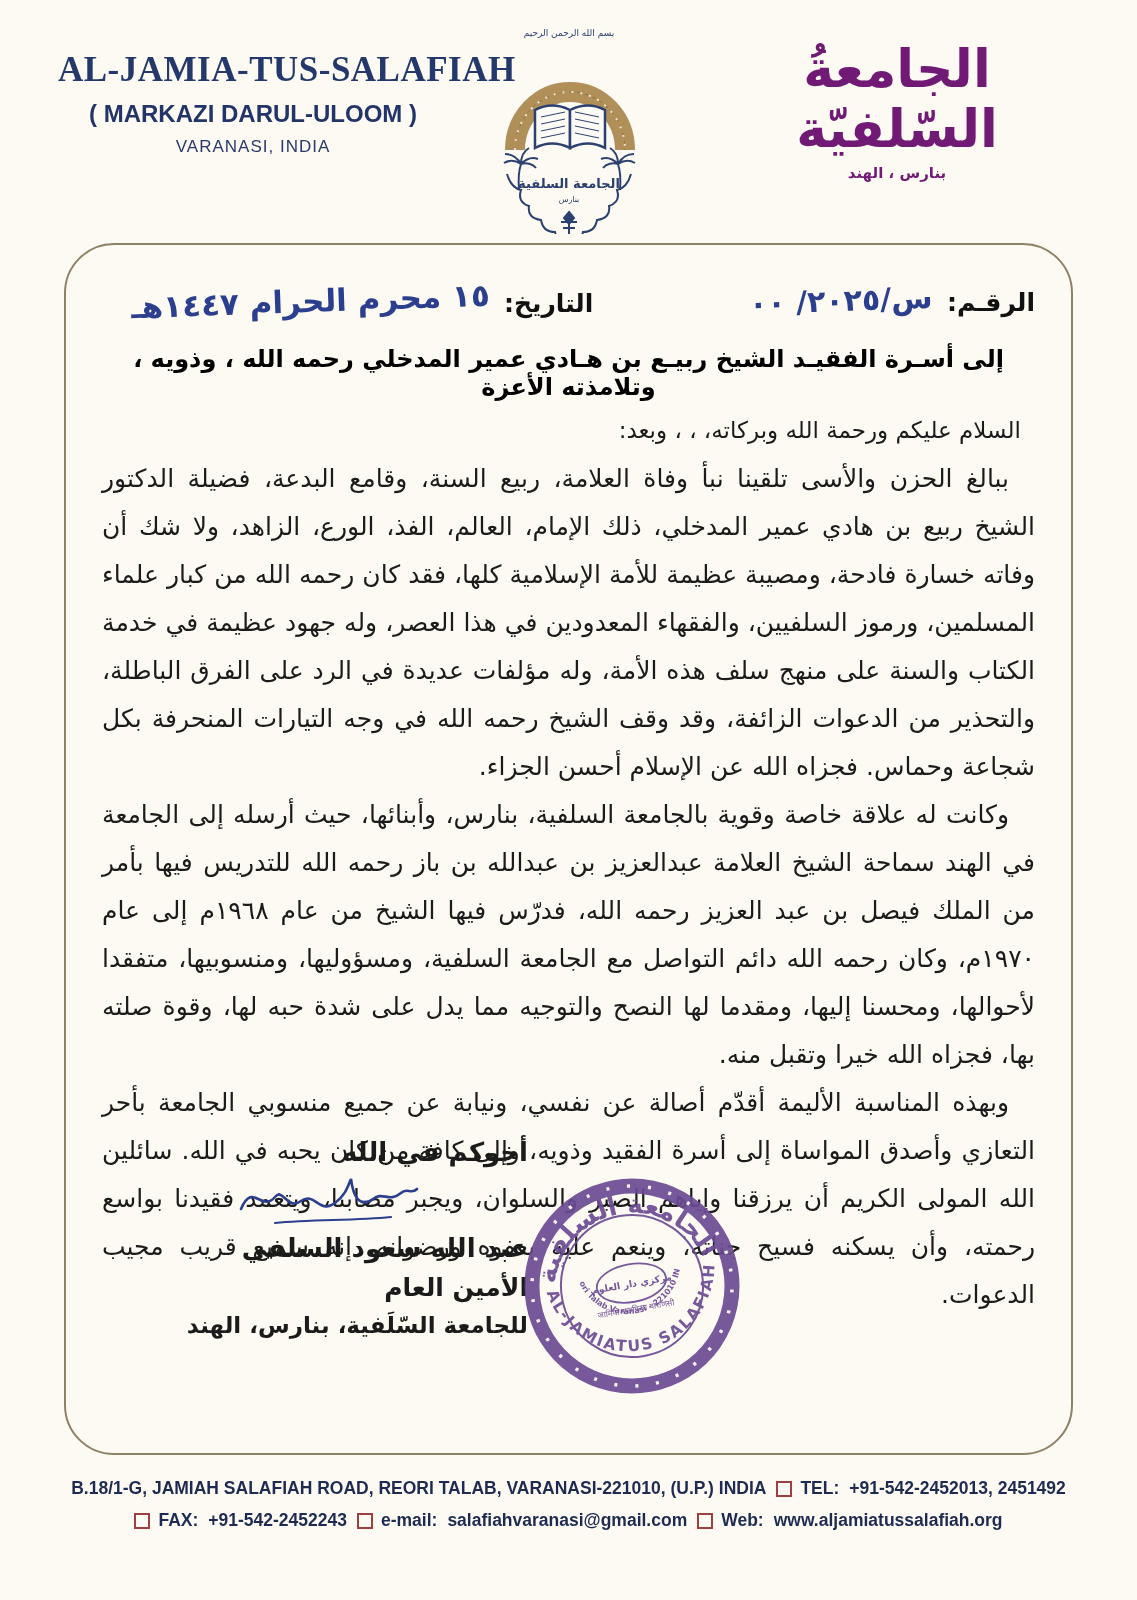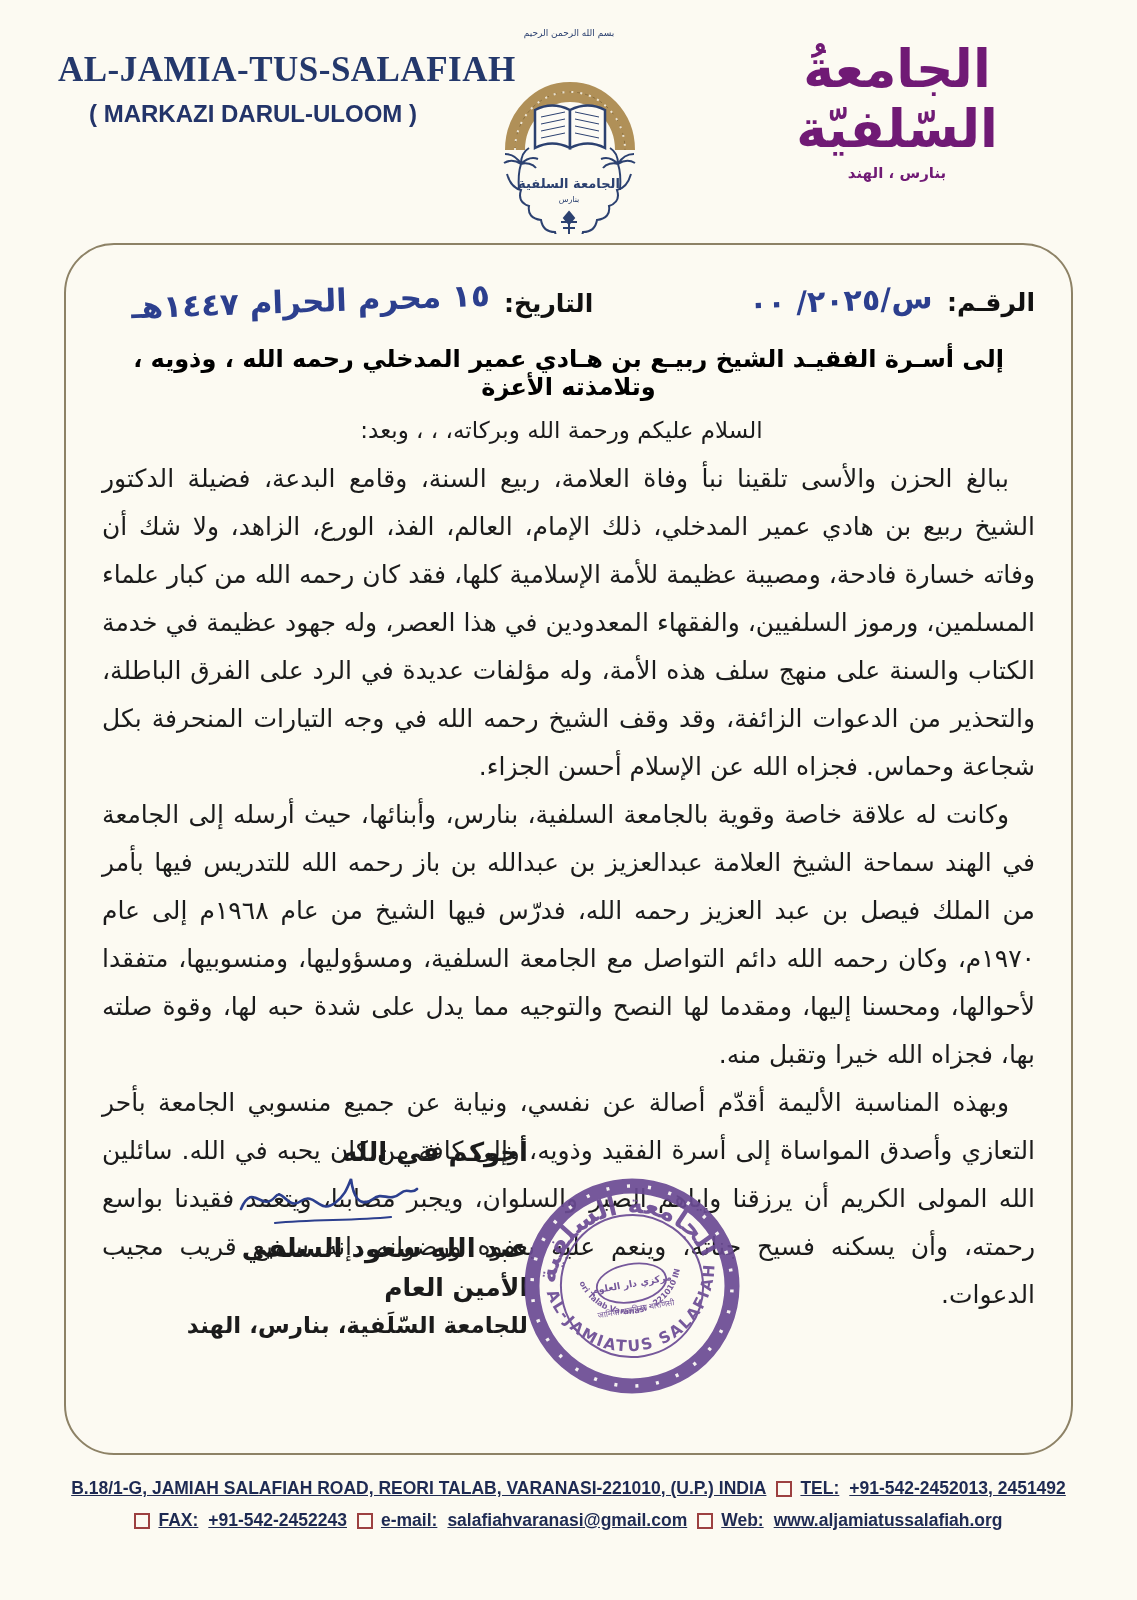--- a/index.html
+++ b/index.html
@@ -29,49 +29,50 @@
     padding:0 36px;
     direction:rtl;
   }
   .meta{display:flex;flex-direction:row;gap:36px;margin-top:38px;align-items:flex-start;font-size:25px;font-weight:bold;}
   .meta .group{display:flex;gap:14px;align-items:baseline;}
   .meta .label{color:#111;}
   .hand{color:#2c3f8e;font-size:30px;font-weight:bold;transform:rotate(-2deg);white-space:nowrap;}
   .hand.date{font-size:31px;letter-spacing:2px;}
   .meta .group.number{margin-left:120px;}
   .heading{margin-top:26px;text-align:center;font-weight:bold;font-size:24px;color:#000;}
-  .salutation{margin-top:16px;text-align:center;padding-right:14px;font-size:23px;}
+  .salutation{margin-top:16px;text-align:right;padding-right:14px;font-size:23px;}
   .body-par{margin:0;text-align:justify;text-align-last:right;font-size:25px;line-height:48px;text-indent:26px;}
   .body-par + .body-par{margin-top:0;}
   .letter-body{margin-top:12px;}
   
   .signature{position:absolute;left:62px;top:892px;width:400px;text-align:right;direction:rtl;}
   .signature .closing{font-size:26px;font-weight:bold;}
   .signature .scrawl{margin:2px auto 0;display:block;}
   .signature .name{font-size:26px;font-weight:bold;margin-top:2px;}
   .signature .role{font-size:25px;font-weight:bold;margin-top:10px;}
   .signature .org{font-size:23px;font-weight:bold;margin-top:10px;}
   
   .stamp{position:absolute;left:455px;top:930px;width:222px;height:222px;transform:rotate(-10deg);opacity:.92;}
   
   .footer{position:absolute;left:0;top:1478px;width:1137px;text-align:center;color:#1e2a52;font-family:"Liberation Sans",sans-serif;font-weight:bold;}
-  .footer .line{display:flex;justify-content:center;align-items:center;gap:10px;font-size:17.5px;white-space:nowrap;text-decoration:underline;}
+  .footer .line{display:flex;justify-content:center;align-items:center;gap:10px;font-size:17.5px;white-space:nowrap;}
   .footer .line + .line{margin-top:11px;}
   .sq{display:inline-block;width:12px;height:12px;border:2.5px solid #9c4040;background:transparent;flex:0 0 auto;}
   .footer .lbl{margin-left:-2px;}
   .footer .val{font-weight:bold;}
 </style>
 </head>
 <body>
 
 <div class="header">
 
   <div class="org-en">
     <div class="name">AL-JAMIA-TUS-SALAFIAH</div>
     <div class="sub">( MARKAZI DARUL-ULOOM )</div>
+    <div class="city">VARANASI, INDIA</div>
   </div>
 
   <svg class="emblem" viewBox="0 0 185 212">
     <text x="92" y="14" font-size="9" fill="#2c4170" text-anchor="middle">بسم الله الرحمن الرحيم</text>
 
     <path d="M 38,128 A 55,58 0 1 1 148,128" fill="none" stroke="#b09058" stroke-width="20"></path>
     <path d="M 38,128 A 55,58 0 1 1 148,128" fill="none" stroke="#7a6236" stroke-width="1" stroke-dasharray="3 5" opacity=".7"></path>
     <path d="M 38,128 A 55,58 0 1 1 148,128" fill="none" stroke="#fdfbf5" stroke-width="2" stroke-dasharray="2 7" opacity=".8"></path>
 
     <g>

